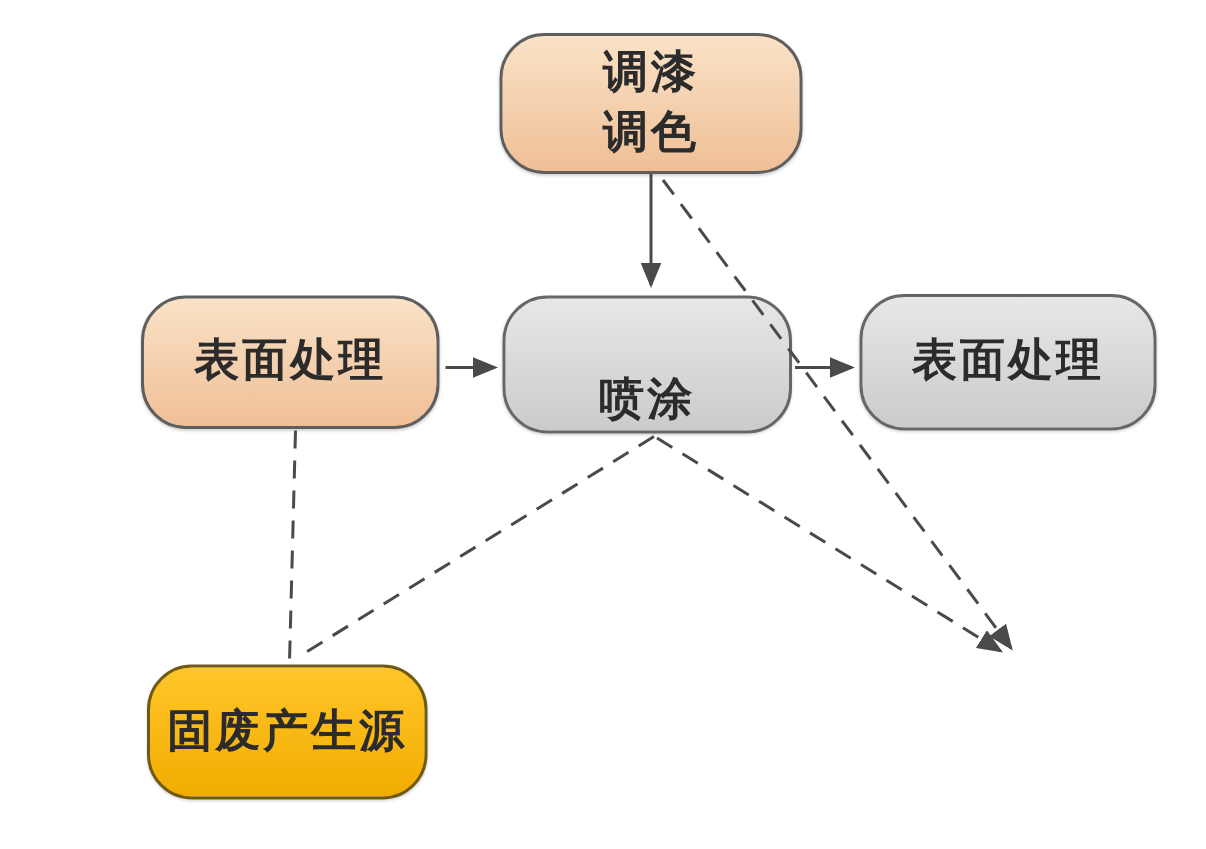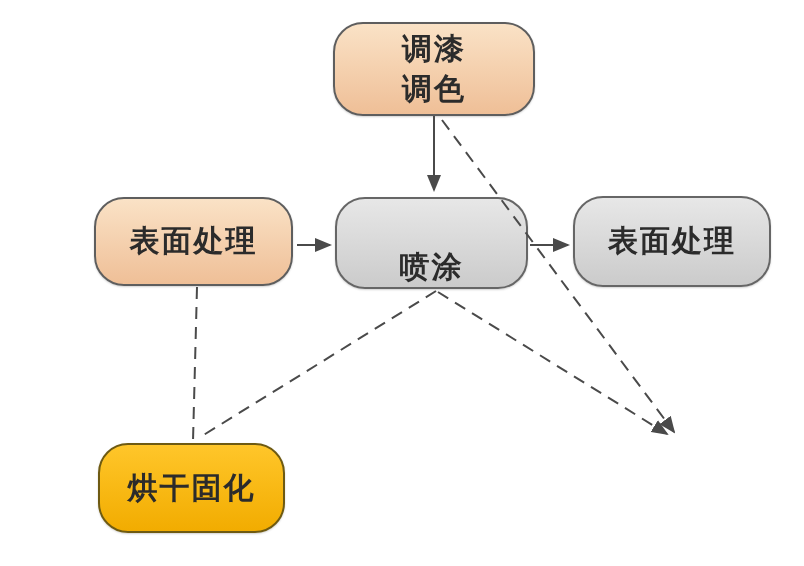--- a/index.html
+++ b/index.html
@@ -103,17 +103,17 @@
 
   <div class="node node-process" style="left:297px; top:197px; width:193px; height:92px;align-items:flex-end;">
     <span class="label">喷涂</span>
   </div>
 
   <div class="node node-process" style="left:535px; top:196px; width:198px; height:91px;">
     <span class="label">表面处理</span>
   </div>
 
   <div class="node node-source" style="left:60px; top:443px; width:187px; height:90px;">
-    <span class="label">烘干固化</span>
+    <span class="label">固废产生源</span>
   </div>
 
 
 </div>
 
 </body></html>

